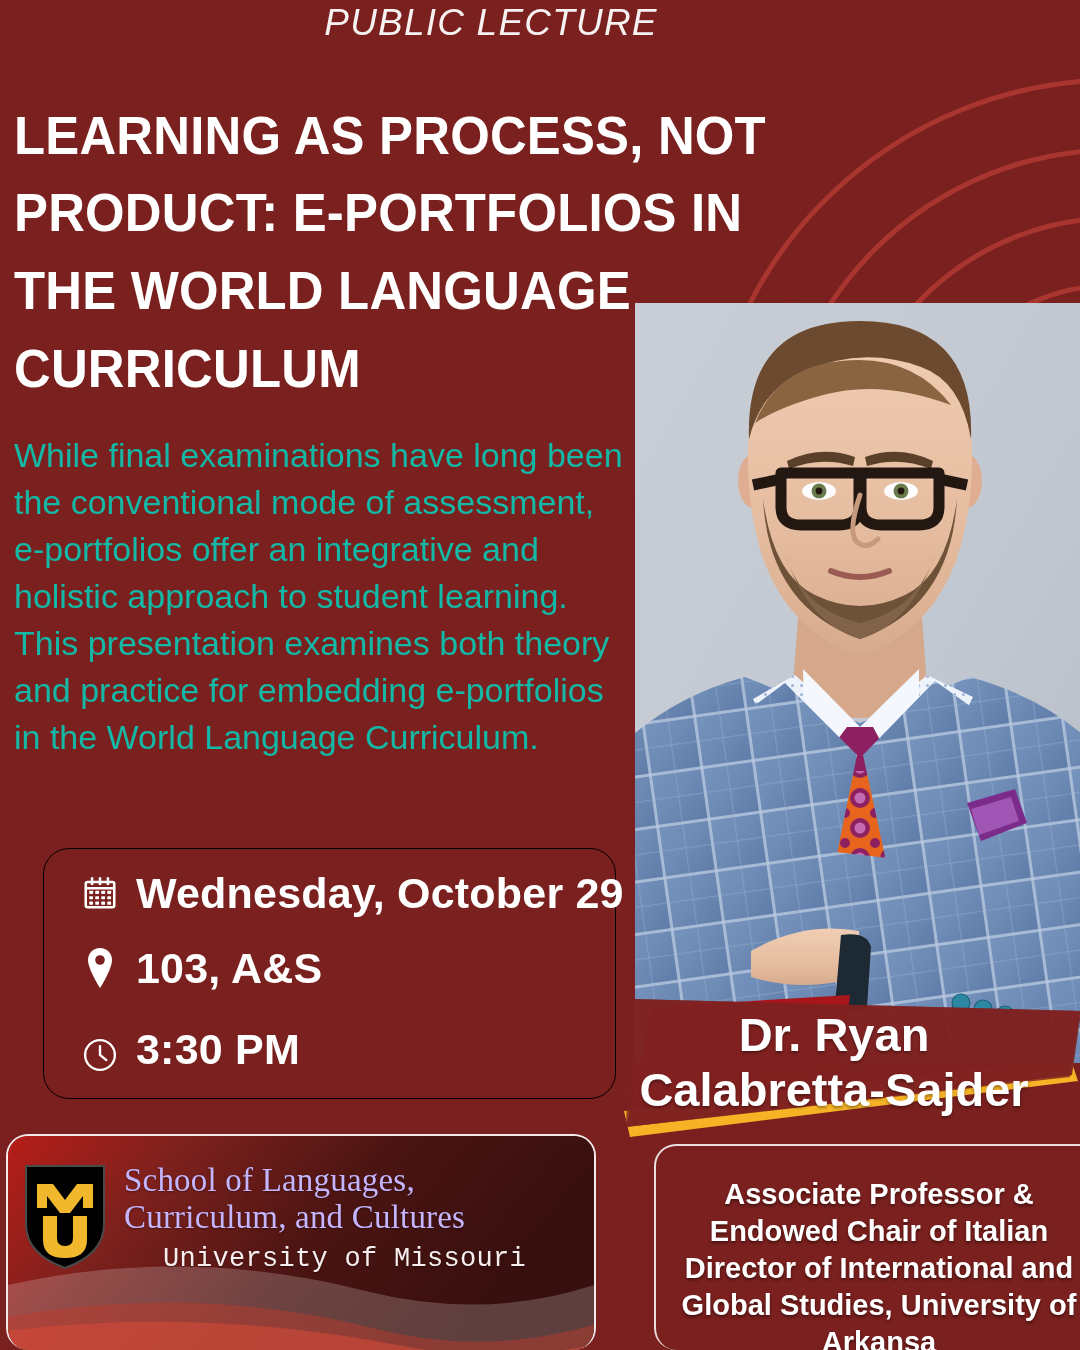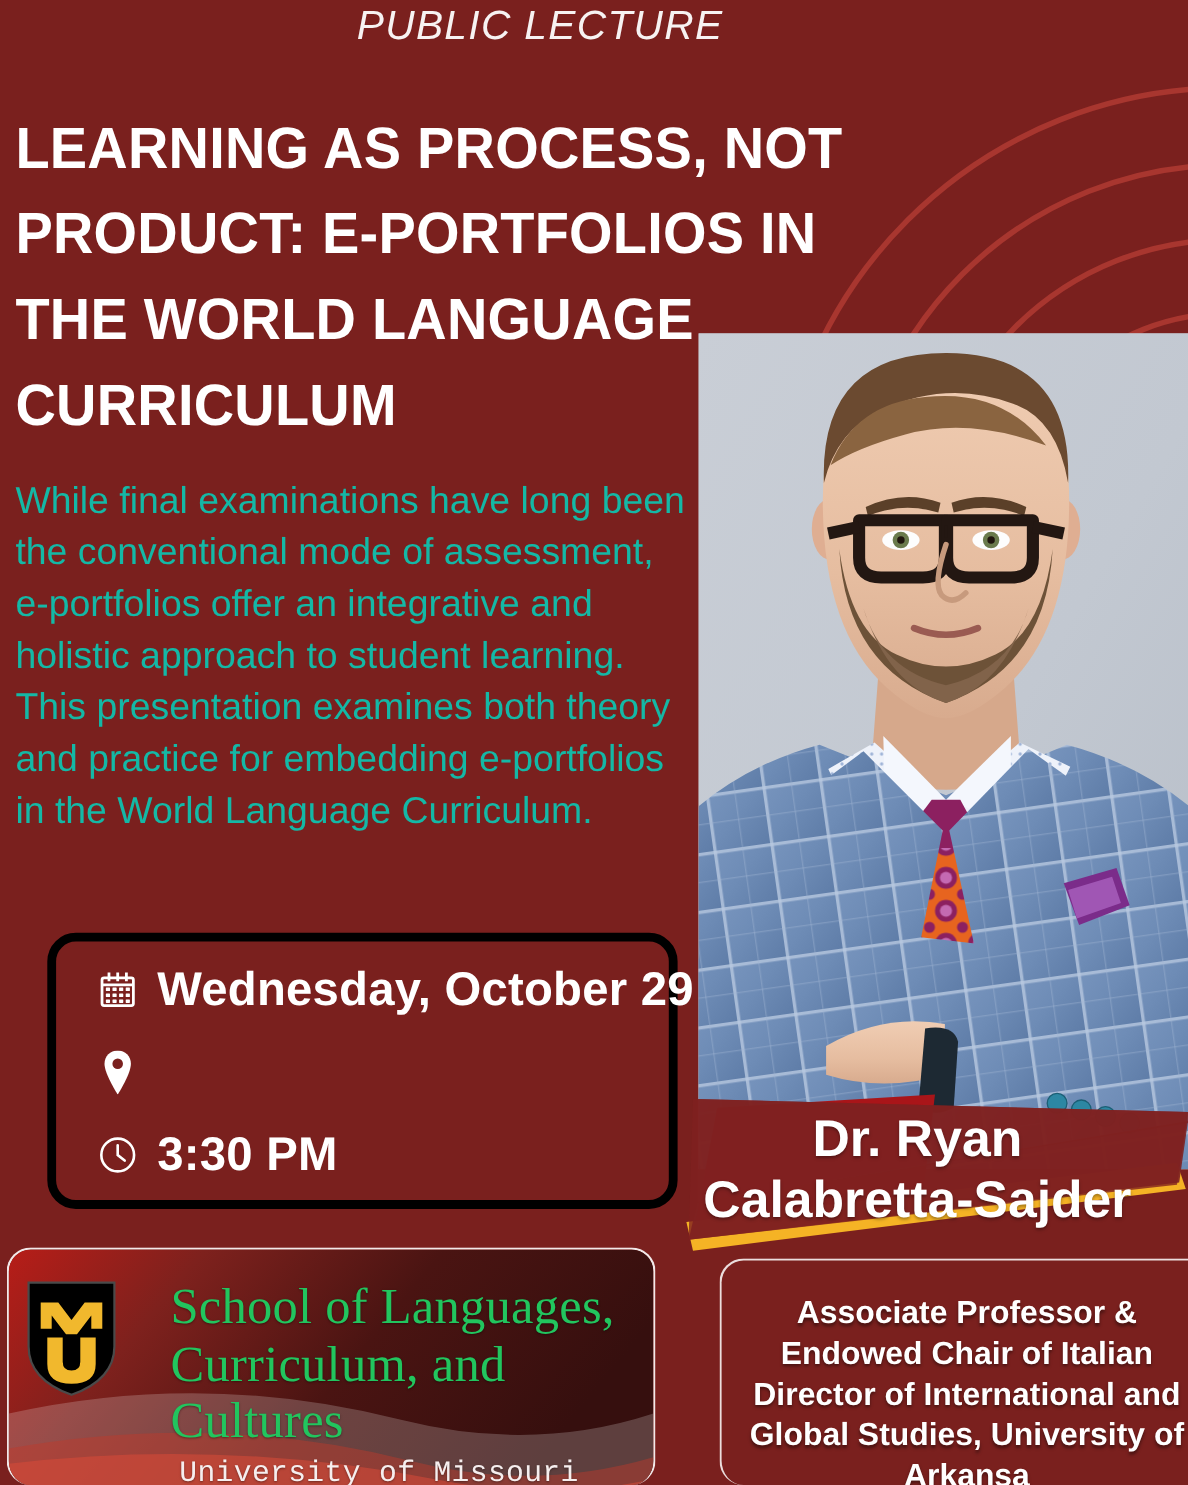--- a/index.html
+++ b/index.html
@@ -45,27 +45,27 @@
     position:absolute;left:14px;top:398px;width:615px;
     font-size:34px;
     line-height:1.385;
     font-weight:400;
     color:#14b8a6;
   }
 
   
   .details{
     position:absolute;left:43px;top:848px;width:573px;height:251px;
-    border:8px solid #000000;
+    border:1px solid #000000;
     border-radius:26px;
   }
   .drow{display:flex;align-items:center;height:62px;margin-left:20px;}
   .drow:nth-child(1){margin-top:13px;}
   .drow:nth-child(2){margin-top:13px;}
-  .drow:nth-child(3){margin-top:13px;}
+  .drow:nth-child(3){margin-top:13px;align-items:flex-end;}
   .dicon{width:72px;flex:0 0 72px;display:flex;align-items:center;justify-content:center;}
   .dtext{
     font-family:"Liberation Sans Narrow","Liberation Sans",sans-serif;
     font-weight:700;font-size:43px;letter-spacing:0.2px;white-space:nowrap;
   }
 
   
   .photo{
     position:absolute;left:635px;top:303px;width:445px;height:760px;
     overflow:hidden;background:#c3c9d1;
@@ -105,23 +105,22 @@
     border:2px solid rgba(255,255,255,.9);
     border-radius:22px;border-bottom:none;
     overflow:hidden;
   }
   .logobox .lgbg{position:absolute;inset:0;}
   .logo-inner{position:absolute;inset:0;display:flex;align-items:flex-start;padding:26px 0 0 14px;}
   .shield{flex:0 0 auto;width:86px;height:110px;}
   .logo-text{margin-left:16px;}
   .logo-l1,.logo-l2{
     font-family:"Liberation Serif","DejaVu Serif",serif;
-    font-size:46px;line-height:1.12;color:#22c55e;letter-spacing:.2px;
+    font-size:33px;line-height:1.12;color:#c4b5fd;letter-spacing:.2px;
     text-shadow:0 1px 2px rgba(0,0,0,.4);
-    margin-left:31px;
   }
   .logo-l3{
     font-family:Liberation Mono, monospace;
     font-size:27px;margin-top:8px;color:#f6eeee;letter-spacing:.3px;
     text-shadow:0 1px 2px rgba(0,0,0,.4);
     margin-left:39px;
   }
 </style>
 </head>
 <body>
@@ -287,20 +286,21 @@
       <span class="dtext">Wednesday, October 29</span>
     </div>
 
     <div class="drow">
       <span class="dicon">
         <svg width="34" height="40" viewBox="0 0 24 30" fill="#fff">
           <path d="M12 0C6.9 0 3 4 3 9c0 7 9 21 9 21s9-14 9-21c0-5-3.9-9-9-9z"></path>
           <circle cx="12" cy="9" r="3.6" fill="#7a201e"></circle>
         </svg>
       </span>
+      <span class="dtext">103, A&amp;S</span>
     </div>
 
     <div class="drow">
       <span class="dicon">
         <svg width="38" height="38" viewBox="0 0 24 24" fill="none" stroke="#fff" stroke-width="1.5">
           <circle cx="12" cy="12" r="9.4"></circle>
           <path d="M12 6.4V12l4 3.2" stroke-linecap="round"></path>
         </svg>
       </span>
       <span class="dtext">3:30 PM</span>

